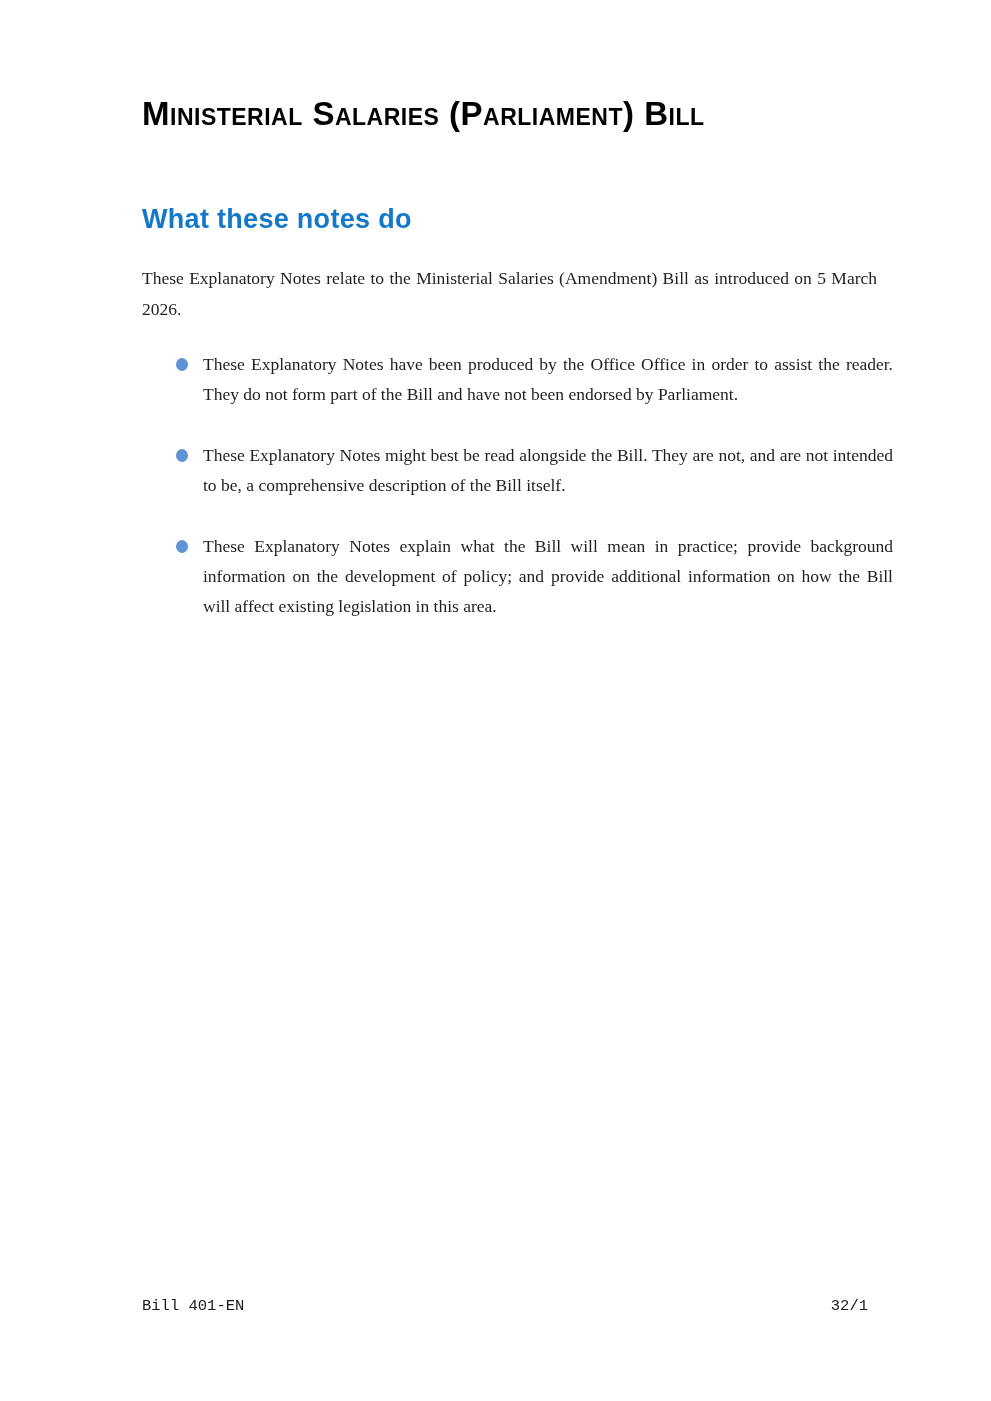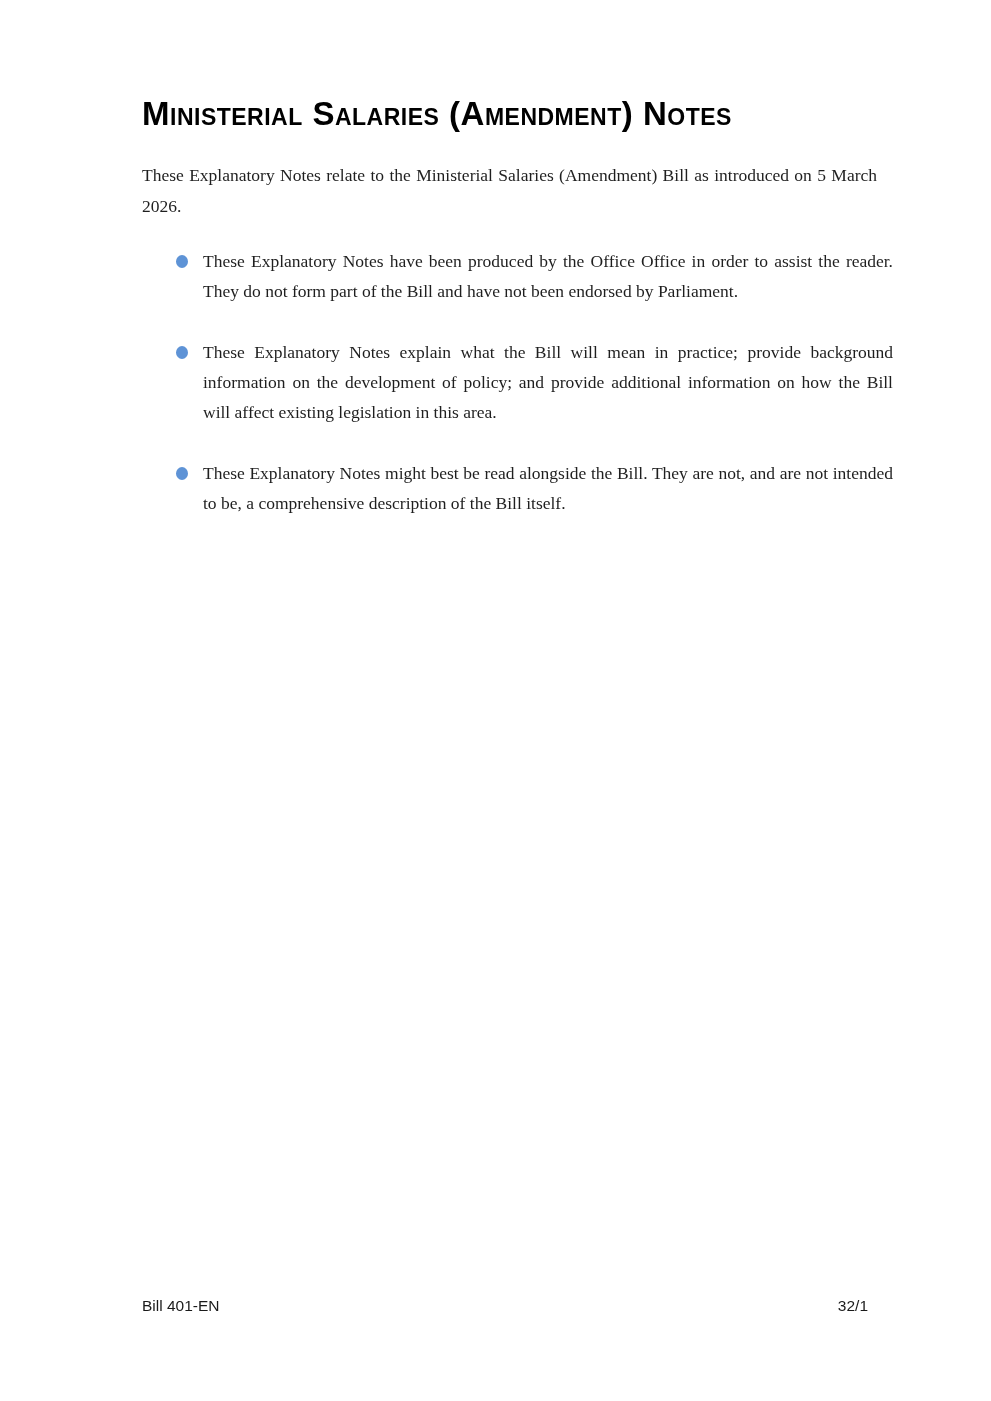--- a/index.html
+++ b/index.html
@@ -77,48 +77,49 @@
     border-radius: 50%;
     display: inline-block;
   }
   .page-footer {
     position: absolute;
     left: 142px;
     right: 123px;
     top: 1297px;
     display: flex;
     justify-content: space-between;
-    font-family: Liberation Sans, sans-serif;
+    font-family: Liberation Mono, monospace;
     font-size: 15.5px;
     color: #1a1a1a;
   }
 </style>
 </head>
 <body>
 
 <div class="page">
 
-  <h1 class="bill-title">Ministerial Salaries (Amendment) Notes</h1>
+  <h1 class="bill-title">Ministerial Salaries (Parliament) Bill</h1>
 
 
+  <h3 class="section-heading" style="color: rgb(20, 120, 200);">What these notes do</h3>
 
   <p class="intro">These Explanatory Notes relate to the Ministerial Salaries (Amendment) Bill as introduced on 5 March 2026.</p>
 
   <ul class="notes-list">
     <li>
       <span class="bullet-dot" style="background: rgb(94, 147, 214);"></span>
       <span>These Explanatory Notes have been produced by the Office Office in order to assist the reader. They do not form part of the Bill and have not been endorsed by Parliament.</span>
     </li>
     <li>
       <span class="bullet-dot" style="background: rgb(94, 147, 214);"></span>
-      <span>These Explanatory Notes explain what the Bill will mean in practice; provide background information on the development of policy; and provide additional information on how the Bill will affect existing legislation in this area.</span>
+      <span>These Explanatory Notes might best be read alongside the Bill. They are not, and are not intended to be, a comprehensive description of the Bill itself.</span>
     </li>
     <li>
       <span class="bullet-dot" style="background: rgb(94, 147, 214);"></span>
-      <span>These Explanatory Notes might best be read alongside the Bill. They are not, and are not intended to be, a comprehensive description of the Bill itself.</span>
+      <span>These Explanatory Notes explain what the Bill will mean in practice; provide background information on the development of policy; and provide additional information on how the Bill will affect existing legislation in this area.</span>
     </li>
   </ul>
 
   <div class="page-footer">
     <span>Bill 401-EN</span>
     <span>32/1</span>
   </div>
 
 </div>
 

